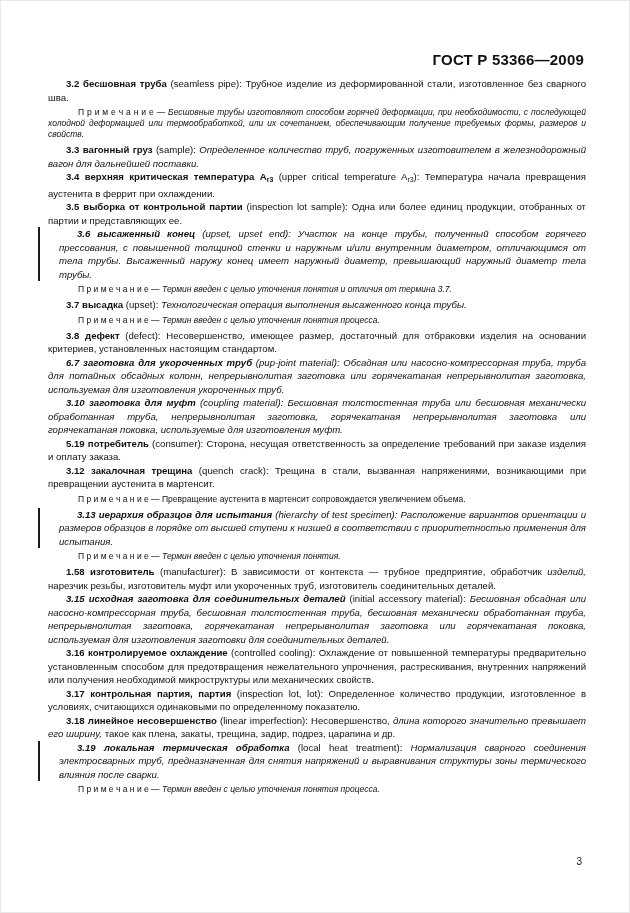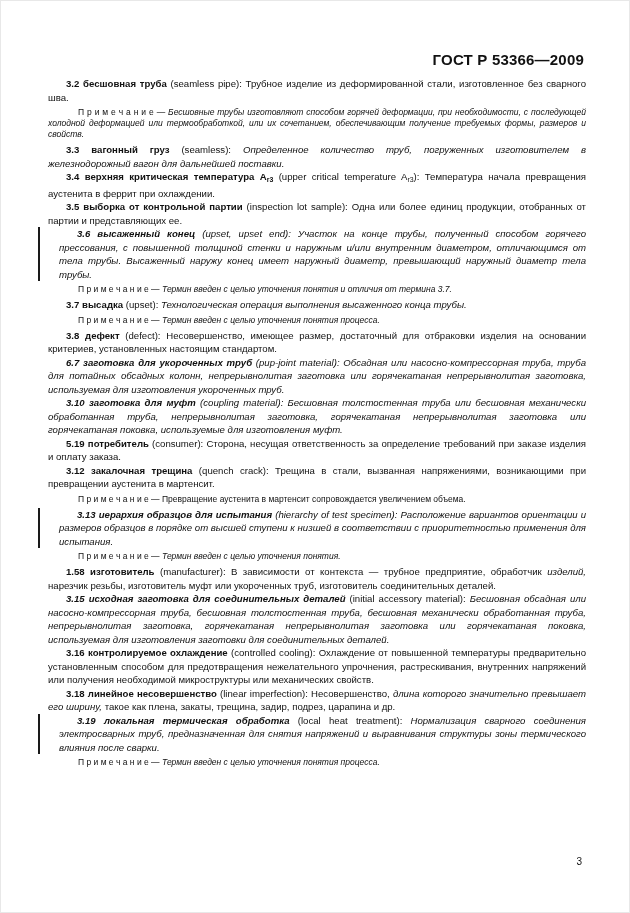--- a/index.html
+++ b/index.html
@@ -67,38 +67,39 @@
 <body>
 
 <div class="page">
   <div class="doc-header">
     <span>ГОСТ Р 53366—2009</span>
   </div>
 
   <div class="doc-body">
       <p class="term"><span class="s-b">3.2 бесшовная труба</span><span class="s-n"> (seamless pipe):  Трубное изделие из деформированной стали, изготовленное без сварного шва.</span></p>
       <p class="note"><span class="s-n">П р и м е ч а н и е  — </span><span class="s-i">Бесшовные трубы изготовляют способом горячей деформации, при необходимости, с последующей холодной деформацией или термообработкой, или их сочетанием, обеспечивающим получение требуемых формы, размеров и свойств.</span></p>
-      <p class="term"><span class="s-b">3.3 вагонный груз</span><span class="s-n"> (seamless): </span><span class="s-i">Определенное количество труб, погруженных изготовителем в железнодорожный вагон для дальнейшей поставки.</span></p>
+      <p class="term"><span class="s-b">3.3 вагонный груз</span><span class="s-n"> (sample): </span><span class="s-i">Определенное количество труб, погруженных изготовителем в железнодорожный вагон для дальнейшей поставки.</span></p>
       <p class="term"><span class="s-b">3.4 верхняя критическая температура А</span><span class="s-bsub">r3</span><span class="s-n"> (upper critical temperature A</span><span class="s-sub">r3</span><span class="s-n">): Температура начала превращения аустенита в феррит при охлаждении.</span></p>
       <p class="term"><span class="s-b">3.5 выборка от контрольной партии</span><span class="s-n"> (inspection lot sample): Одна или более единиц продукции, отобранных от партии и представляющих ее.</span></p>
       <p class="term bar"><span class="s-bi">3.6 высаженный конец</span><span class="s-i"> (upset, upset end):  </span><span class="s-i">Участок на конце трубы, полученный способом горячего прессования, с повышенной толщиной стенки и наружным и/или внутренним диаметром, отличающимся от тела трубы. Высаженный наружу конец имеет наружный диаметр, превышающий наружный диаметр тела трубы.</span></p>
       <p class="note"><span class="s-n">П р и м е ч а н и е  — </span><span class="s-i">Термин введен с целью уточнения понятия и отличия от термина 3.7.</span></p>
       <p class="term"><span class="s-b">3.7 высадка</span><span class="s-n"> (upset): </span><span class="s-i">Технологическая операция выполнения высаженного конца трубы.</span></p>
       <p class="note"><span class="s-n">П р и м е ч а н и е  — </span><span class="s-i">Термин введен с целью уточнения понятия процесса.</span></p>
       <p class="term"><span class="s-b">3.8 дефект</span><span class="s-n"> (defect):  Несовершенство, имеющее размер, достаточный для отбраковки изделия на основании критериев, установленных настоящим стандартом.</span></p>
       <p class="term"><span class="s-bi">6.7 заготовка для укороченных труб</span><span class="s-i"> (pup-joint material): </span><span class="s-i">Обсадная или насосно-компрессорная труба, труба для потайных обсадных колонн, непрерывнолитая заготовка или горячекатаная непрерывнолитая заготовка, используемая для изготовления укороченных труб.</span></p>
       <p class="term"><span class="s-bi">3.10 заготовка для муфт</span><span class="s-i"> (coupling material): </span><span class="s-i">Бесшовная толстостенная труба или бесшовная механически обработанная труба, непрерывнолитая заготовка, горячекатаная непрерывнолитая заготовка или горячекатаная поковка, используемые для изготовления муфт.</span></p>
       <p class="term"><span class="s-b">5.19 потребитель</span><span class="s-n"> (consumer): Сторона, несущая ответственность за определение требований при заказе изделия и оплату заказа.</span></p>
       <p class="term"><span class="s-b">3.12 закалочная трещина</span><span class="s-n"> (quench crack): Трещина в стали, вызванная напряжениями, возникающими при превращении аустенита в мартенсит.</span></p>
       <p class="note"><span class="s-n">П р и м е ч а н и е  — Превращение аустенита в мартенсит сопровождается увеличением объема.</span></p>
       <p class="term bar"><span class="s-bi">3.13 иерархия образцов для испытания</span><span class="s-i"> (hierarchy of test specimen): </span><span class="s-i">Расположение вариантов ориентации и размеров образцов в порядке от высшей ступени к низшей в соответствии с приоритетностью применения для испытания.</span></p>
       <p class="note"><span class="s-n">П р и м е ч а н и е  — </span><span class="s-i">Термин введен с целью уточнения понятия.</span></p>
       <p class="term"><span class="s-b">1.58 изготовитель</span><span class="s-n"> (manufacturer): В зависимости от контекста — трубное предприятие, обработчик </span><span class="s-i">изделий,</span><span class="s-n"> нарезчик резьбы, изготовитель муфт или укороченных труб, изготовитель соединительных деталей.</span></p>
       <p class="term"><span class="s-bi">3.15 исходная заготовка для соединительных деталей</span><span class="s-n"> (initial accessory material): </span><span class="s-i">Бесшовная обсадная или насосно-компрессорная труба, бесшовная толстостенная труба, бесшовная механически обработанная труба, непрерывнолитая заготовка, горячекатаная непрерывнолитая заготовка или горячекатаная поковка, используемая для изготовления заготовки для соединительных деталей.</span></p>
       <p class="term"><span class="s-b">3.16 контролируемое охлаждение</span><span class="s-n"> (controlled cooling): Охлаждение от повышенной температуры предварительно установленным способом для предотвращения нежелательного упрочнения, растрескивания, внутренних напряжений или получения необходимой микроструктуры или механических свойств.</span></p>
+      <p class="term"><span class="s-b">3.17 контрольная партия, партия</span><span class="s-n"> (inspection lot, lot): Определенное количество продукции, изготовленное в условиях, считающихся одинаковыми по определенному показателю.</span></p>
       <p class="term"><span class="s-b">3.18 линейное несовершенство</span><span class="s-n"> (linear imperfection): Несовершенство, </span><span class="s-i">длина которого значительно превышает его ширину,</span><span class="s-n"> такое как плена, закаты, трещина, задир, подрез, царапина и др.</span></p>
       <p class="term bar"><span class="s-bi">3.19 локальная термическая обработка</span><span class="s-n"> (local heat treatment): </span><span class="s-i">Нормализация сварного соединения электросварных труб, предназначенная для снятия напряжений и выравнивания структуры зоны термического влияния после сварки.</span></p>
       <p class="note"><span class="s-n">П р и м е ч а н и е  —  </span><span class="s-i">Термин введен с целью уточнения понятия процесса.</span></p>
     </div>
 
   <div class="page-footer">
     <span>3</span>
   </div>
 </div>
 

